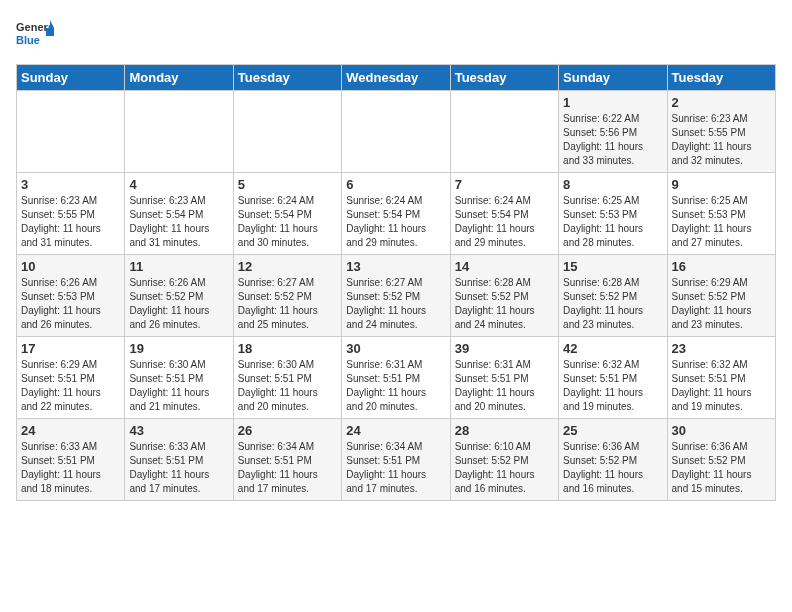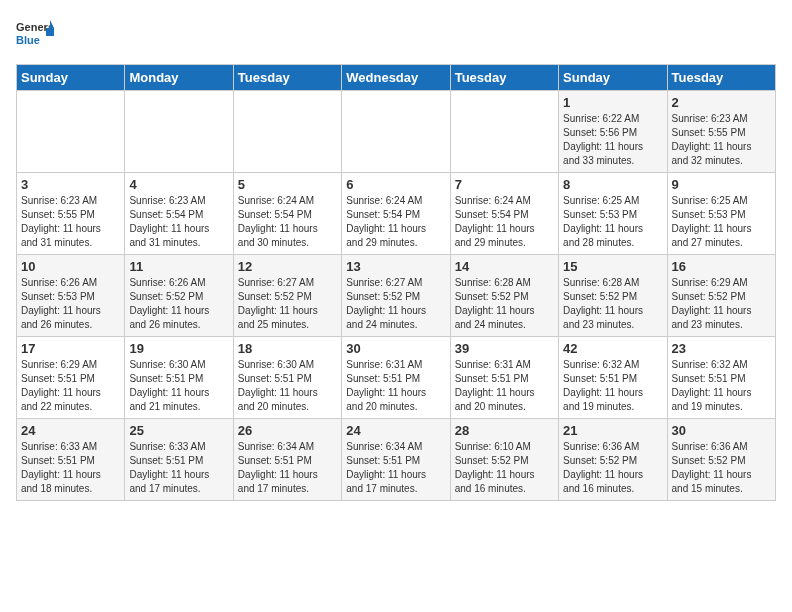--- a/index.html
+++ b/index.html
@@ -282,21 +282,21 @@
       </tr>
       <tr>
         <td>
           <span class="day-num">24</span>
           <div class="cell-info" style="white-space: pre-line;">Sunrise: 6:33 AM
 Sunset: 5:51 PM
 Daylight: 11 hours
 and 18 minutes.</div>
         </td>
         <td>
-          <span class="day-num">25</span>
+          <span class="day-num">43</span>
           <div class="cell-info" style="white-space: pre-line;">Sunrise: 6:33 AM
 Sunset: 5:51 PM
 Daylight: 11 hours
 and 17 minutes.</div>
         </td>
         <td>
           <span class="day-num">26</span>
           <div class="cell-info" style="white-space: pre-line;">Sunrise: 6:34 AM
 Sunset: 5:51 PM
 Daylight: 11 hours
@@ -310,21 +310,21 @@
 and 17 minutes.</div>
         </td>
         <td>
           <span class="day-num">28</span>
           <div class="cell-info" style="white-space: pre-line;">Sunrise: 6:10 AM
 Sunset: 5:52 PM
 Daylight: 11 hours
 and 16 minutes.</div>
         </td>
         <td>
-          <span class="day-num">21</span>
+          <span class="day-num">25</span>
           <div class="cell-info" style="white-space: pre-line;">Sunrise: 6:36 AM
 Sunset: 5:52 PM
 Daylight: 11 hours
 and 16 minutes.</div>
         </td>
         <td>
           <span class="day-num">30</span>
           <div class="cell-info" style="white-space: pre-line;">Sunrise: 6:36 AM
 Sunset: 5:52 PM
 Daylight: 11 hours

